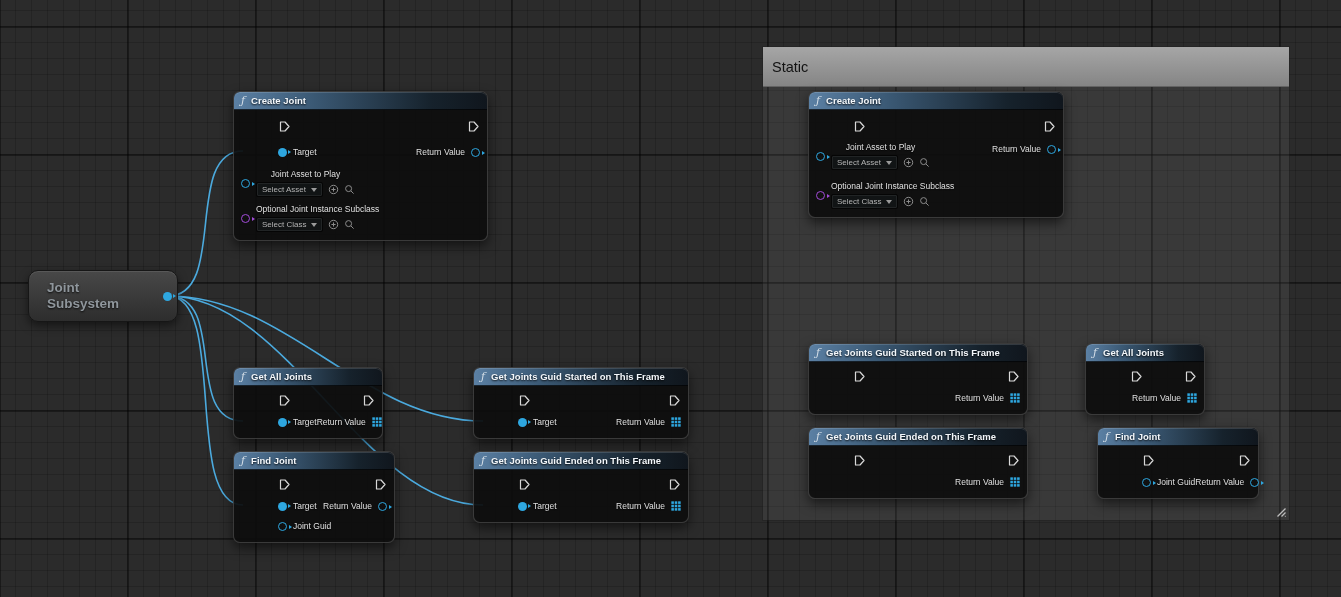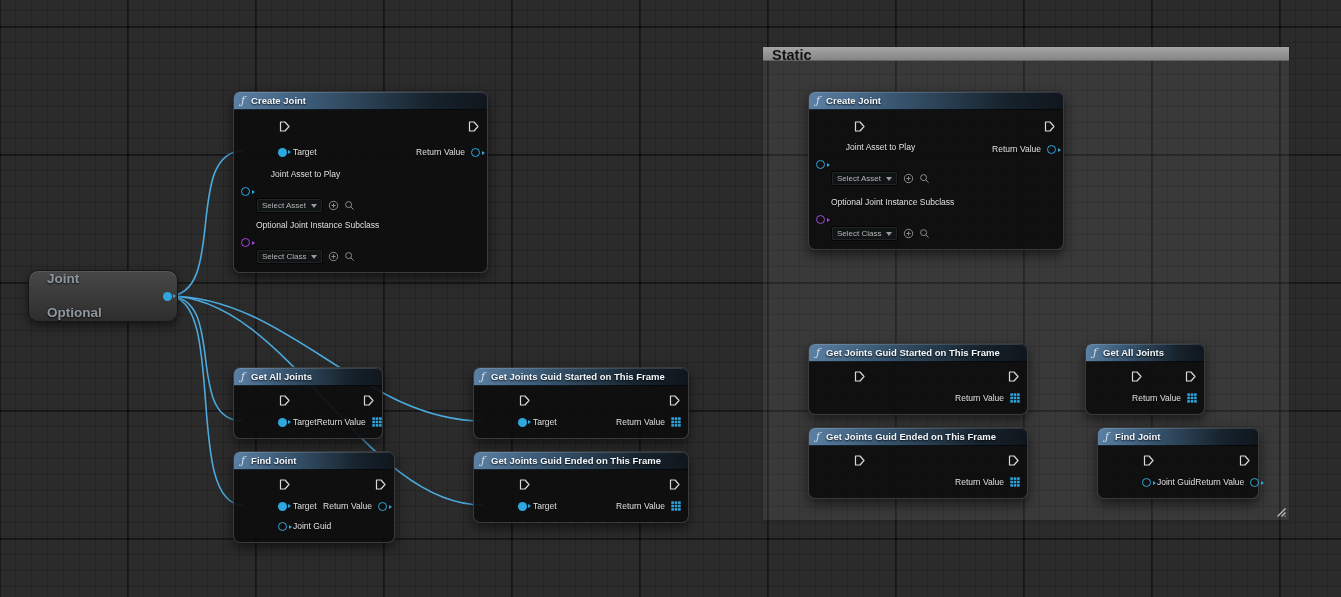--- a/index.html
+++ b/index.html
@@ -14,22 +14,22 @@
       linear-gradient(rgba(0,0,0,0.16) 1px, transparent 1px),
       linear-gradient(90deg, rgba(0,0,0,0.16) 1px, transparent 1px);
     background-size:128px 128px,128px 128px,16px 16px,16px 16px;
     background-position:0 26px,-1px 0,0 26px,-1px 0;
   }
   .wires { position:absolute; left:0; top:0; z-index:2; pointer-events:none; }
   .wire { fill:none; stroke:var(--wire,#4db1e8); stroke-width:1.6; opacity:.95; }
 
   
   .comment { position:absolute; z-index:1; background:rgba(185,185,185,0.10); border:1px solid rgba(0,0,0,0.35); }
-  .comment-hdr { height:14px; background:linear-gradient(180deg,#a6a6a6,#858585); color:#121212;
-    font-weight:bold; font-size:14.5px; display:flex; padding:0 9px;
+  .comment-hdr { height:40px; background:linear-gradient(180deg,#a6a6a6,#858585); color:#121212;
+    font-weight:normal; font-size:14.5px; display:flex; align-items:center; padding:0 9px;
     border-bottom:1px solid rgba(0,0,0,0.4); }
   .grip { position:absolute; right:2px; bottom:2px; width:13px; height:13px; }
   .grip path { stroke:#bdbdbd; stroke-width:1.3; fill:none; }
 
   
   .node { position:absolute; z-index:3; background:rgba(13,13,13,0.93);
     border:1px solid rgba(130,130,130,0.38); border-radius:7px;
     box-shadow:0 5px 12px rgba(0,0,0,0.55); color:#ddd; }
   .hdr { height:18px; display:flex; align-items:center; gap:6px; padding:0 7px;
     border-radius:6px 6px 0 0;
@@ -54,33 +54,33 @@
   .pin.filled { background:var(--c); }
   .pin.hollow { border:1.6px solid var(--c); }
   .pin.obj::after { content:""; position:absolute; left:9.5px; top:2px;
     border-left:3.5px solid var(--c); border-top:2.5px solid transparent; border-bottom:2.5px solid transparent; }
   .cyan { --c:var(--object-pin,#2ea7e0); }
   .purple { --c:var(--class-pin,#a24bd8); }
   .arrpin { width:10px; height:10px; flex:none; }
   .arrpin rect { fill:var(--object-pin,#2ea7e0); }
   .prop { display:flex; align-items:center; gap:6px; padding:2px 7px; margin-top:3px;text-align:center; }
   .pcol { display:flex; flex-direction:column; gap:3px; }
-  .ctrl { display:flex; align-items:center; gap:5px;margin-top:16px; }
+  .ctrl { display:flex; align-items:center; gap:5px; }
   .select { display:flex; align-items:center; gap:5px; background:#111415; border:1px solid #050505;
     box-shadow:inset 0 0 0 1px rgba(255,255,255,0.07); border-radius:2px; padding:2px 5px;
     font-size:8px; color:#b4b4b4; }
   .chev { width:0; height:0; border-left:3px solid transparent; border-right:3px solid transparent; border-top:4px solid #9a9a9a; }
   .mini { width:11px; height:11px; flex:none; }
   .mini circle, .mini path { fill:none; stroke:#8b8b8b; stroke-width:1; }
 
   
   .varnode { position:absolute; z-index:3; left:28px; top:270px; width:150px; height:52px;
     border-radius:10px; background:linear-gradient(180deg,#484848,#2d2d2d);
     border:1px solid #161616; box-shadow:0 4px 10px rgba(0,0,0,0.5), inset 0 1px 0 rgba(255,255,255,0.09);
-    display:flex; flex-direction:column; justify-content:space-between; padding-left:18px;
+    display:flex; flex-direction:column; justify-content:center; padding-left:18px;
     color:#8f969c; font-weight:bold; font-size:13.5px; line-height:1.2; text-shadow:0 1px 2px rgba(0,0,0,0.8); }
   .varnode .outpin { position:absolute; right:5px; top:50%; margin-top:-4.5px; }
 </style>
 </head>
 <body>
 
 <div class="canvas">
 
   <div class="comment" style="left:762px;top:46px;width:528px;height:475px;">
     <div class="comment-hdr">
@@ -94,21 +94,21 @@
   <svg class="wires" width="1341" height="597">
     <path class="wire" d="M168 296 C 228 296, 183 151, 243 151"></path>
     <path class="wire" d="M168 296 C 228 296, 183 421, 243 421"></path>
     <path class="wire" d="M168 296 C 228 296, 183 505, 243 505"></path>
     <path class="wire" d="M168 296 C 288 296, 363 421, 483 421"></path>
     <path class="wire" d="M168 296 C 288 296, 363 505, 483 505"></path>
   </svg>
 
   <div class="varnode">
     <span>Joint</span>
-    <span>Optional</span>
+    <span>Subsystem</span>
     <span class="pin obj filled cyan outpin"></span>
   </div>
 
   <div class="node" style="left:233px;top:91px;width:255px;">
     <div class="hdr">
       <span class="fx">ƒ</span>
       <span class="ttl">Create Joint</span>
     </div>
     <div class="body">
       <div class="row exec">

